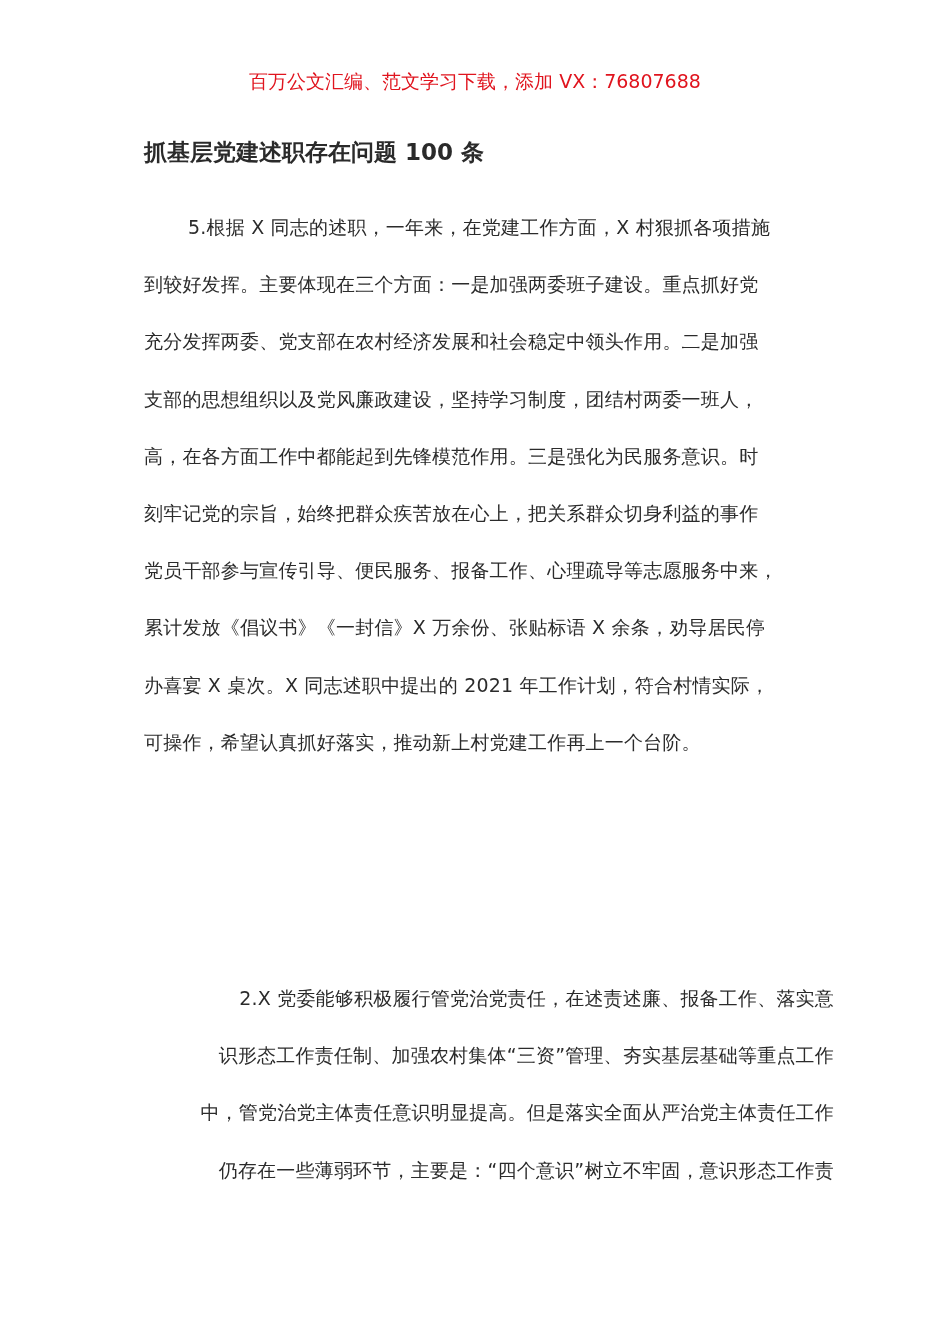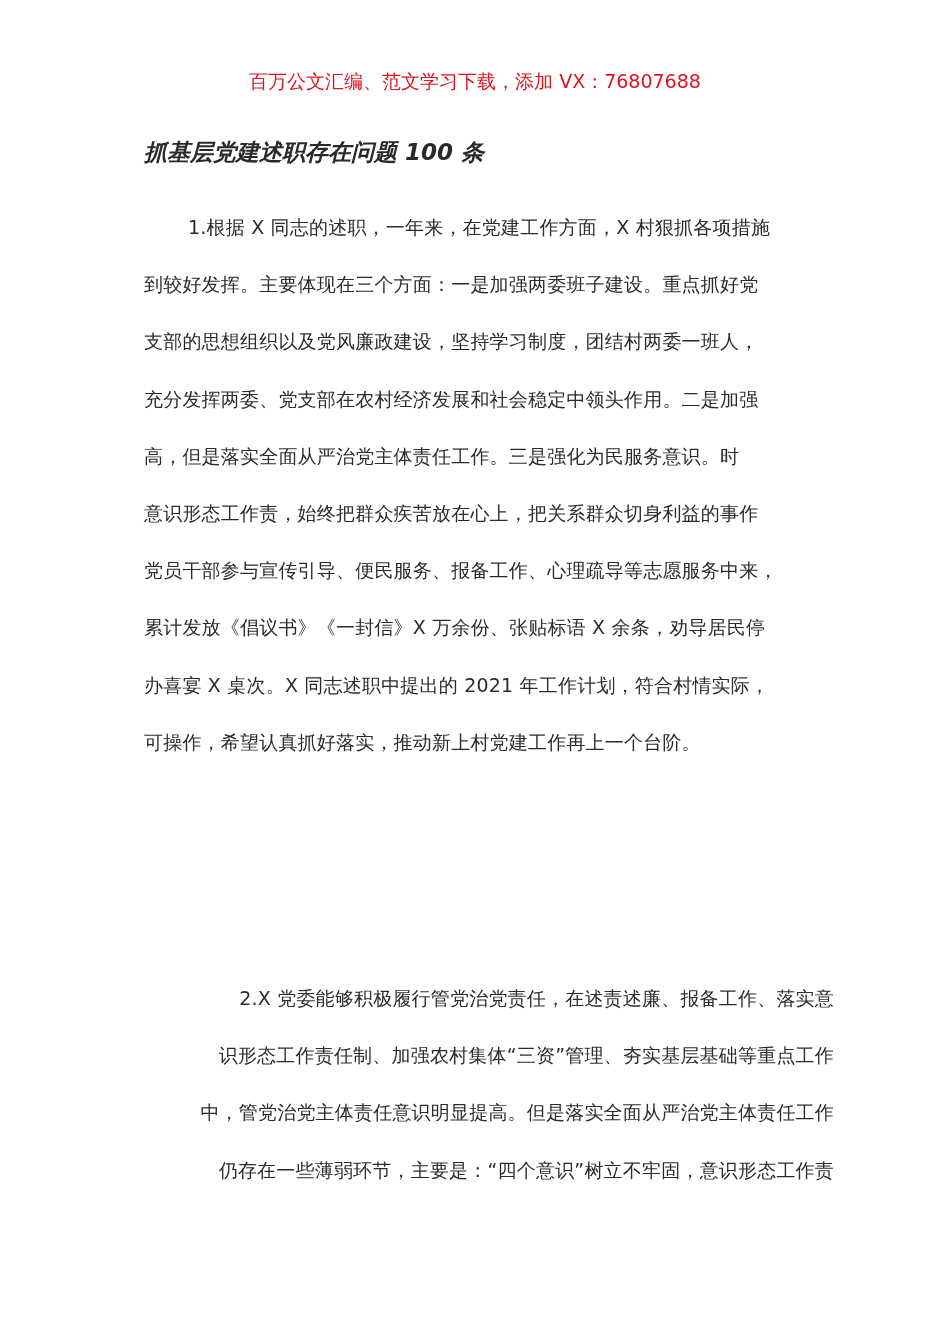--- a/index.html
+++ b/index.html
@@ -27,21 +27,20 @@
       letter-spacing: 0px;
     }
     .doc-title {
       position: absolute;
       top: 136px;
       left: 144px;
       font-size: 23px;
       font-weight: bold;
       line-height: 32px;
       color: #2a2a2a;
-      font-style: italic;
     }
     .para {
       position: absolute;
       left: 144px;
       width: 690px;
       margin: 0;
     }
     .line {
       display: block;
       height: 57.2px;
@@ -61,26 +60,26 @@
     #para-2 { top: 983px; text-align: right; }
   </style>
 </head>
 <body>
 
 <div class="header-banner">百万公文汇编、范文学习下载，添加 VX：76807688</div>
 
 <div class="doc-title">抓基层党建述职存在问题 100 条</div>
 
 <div class="para" id="para-1">
-  <span class="line indent">1.根据 X 同志的述职，一年来，在党建工作方面，X 村狠抓各项措施</span>
+  <span class="line indent">5.根据 X 同志的述职，一年来，在党建工作方面，X 村狠抓各项措施</span>
   <span class="line">到较好发挥。主要体现在三个方面：一是加强两委班子建设。重点抓好党</span>
+  <span class="line">充分发挥两委、党支部在农村经济发展和社会稳定中领头作用。二是加强</span>
   <span class="line">支部的思想组织以及党风廉政建设，坚持学习制度，团结村两委一班人，</span>
-  <span class="line">充分发挥两委、党支部在农村经济发展和社会稳定中领头作用。二是加强</span>
-  <span class="line">高，但是落实全面从严治党主体责任工作。三是强化为民服务意识。时</span>
-  <span class="line">意识形态工作责，始终把群众疾苦放在心上，把关系群众切身利益的事作</span>
+  <span class="line">高，在各方面工作中都能起到先锋模范作用。三是强化为民服务意识。时</span>
+  <span class="line">刻牢记党的宗旨，始终把群众疾苦放在心上，把关系群众切身利益的事作</span>
   <span class="line">党员干部参与宣传引导、便民服务、报备工作、心理疏导等志愿服务中来，</span>
   <span class="line">累计发放《倡议书》《一封信》X 万余份、张贴标语 X 余条，劝导居民停</span>
   <span class="line">办喜宴 X 桌次。X 同志述职中提出的 2021 年工作计划，符合村情实际，</span>
   <span class="line">可操作，希望认真抓好落实，推动新上村党建工作再上一个台阶。</span>
 </div>
 
 <div class="para" id="para-2">
   <span class="line indent-2">2.X 党委能够积极履行管党治党责任，在述责述廉、报备工作、落实意</span>
   <span class="line">识形态工作责任制、加强农村集体“三资”管理、夯实基层基础等重点工作</span>
   <span class="line">中，管党治党主体责任意识明显提高。但是落实全面从严治党主体责任工作</span>

